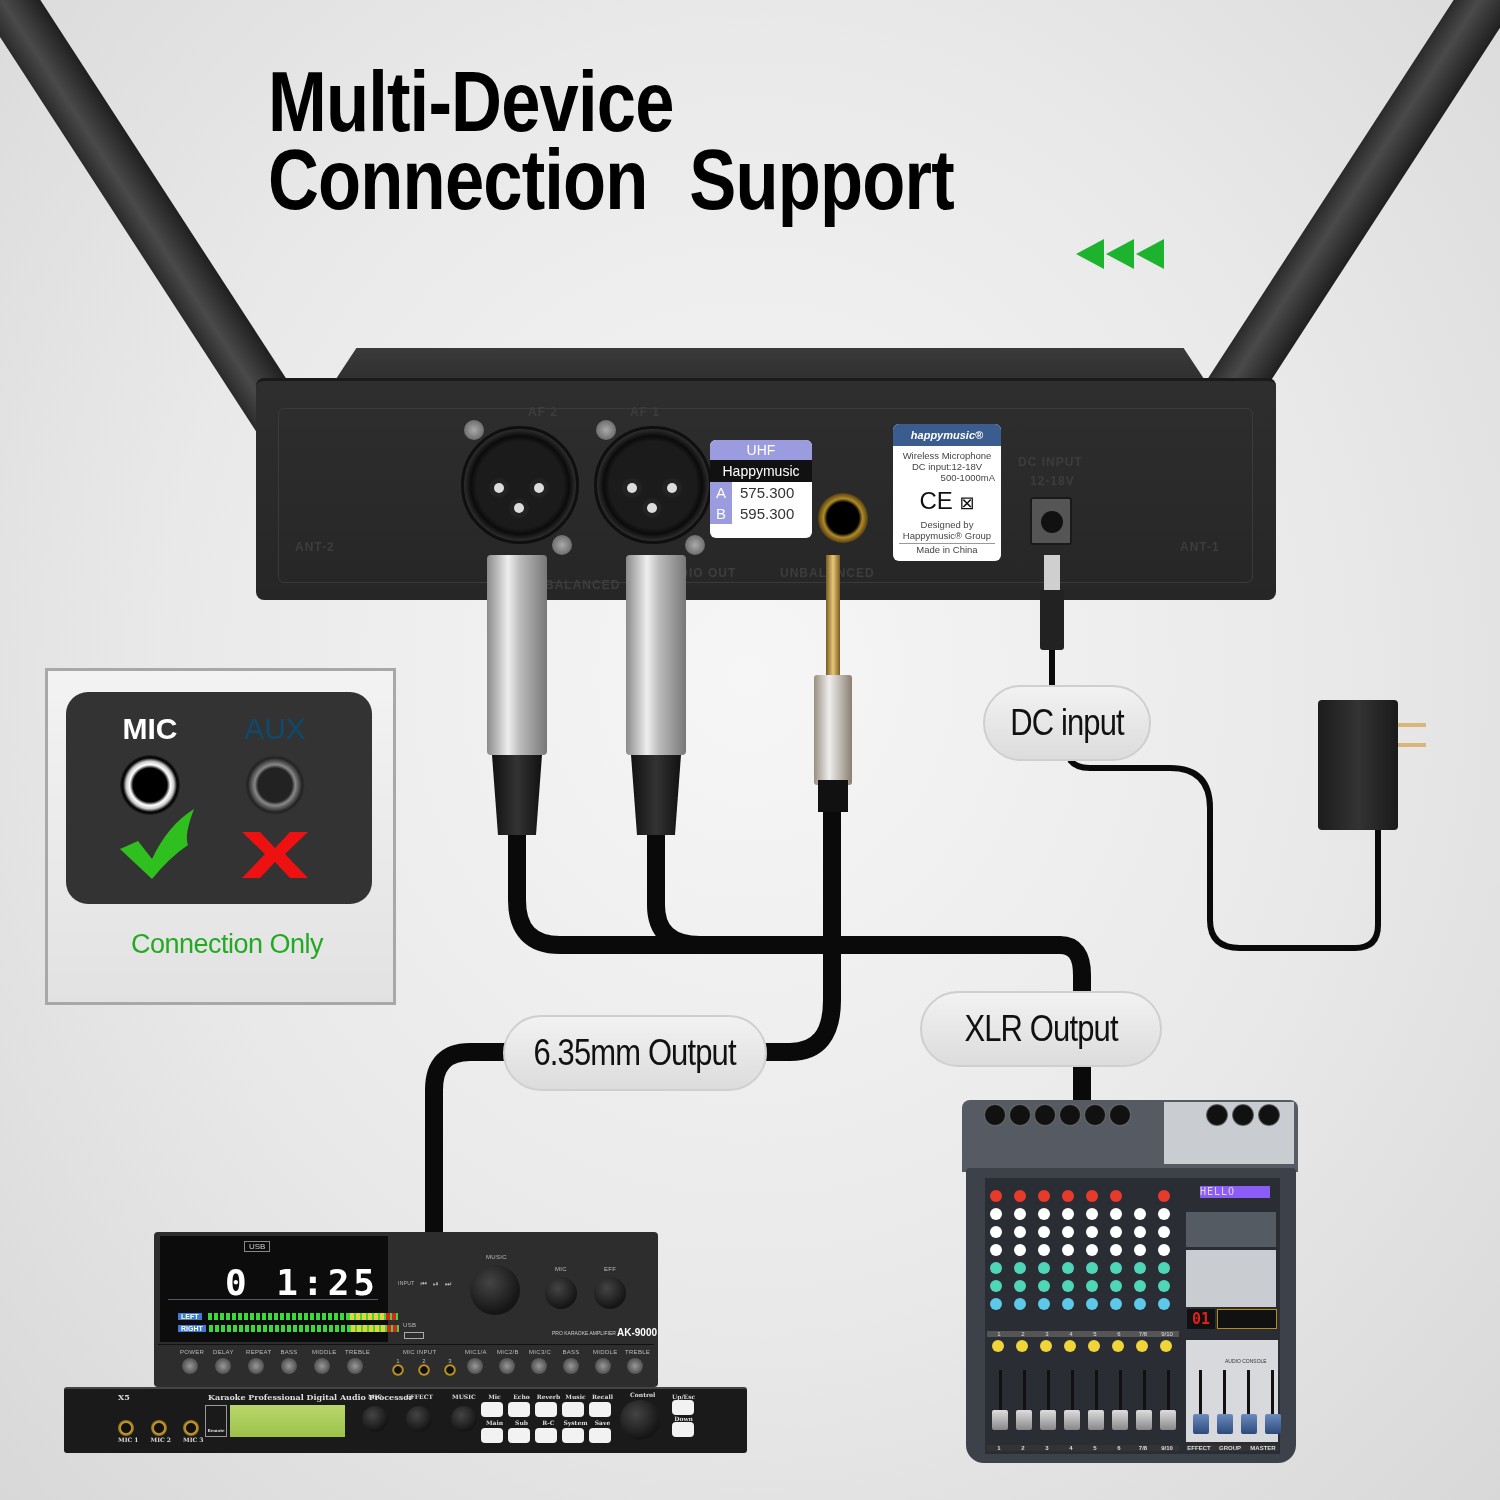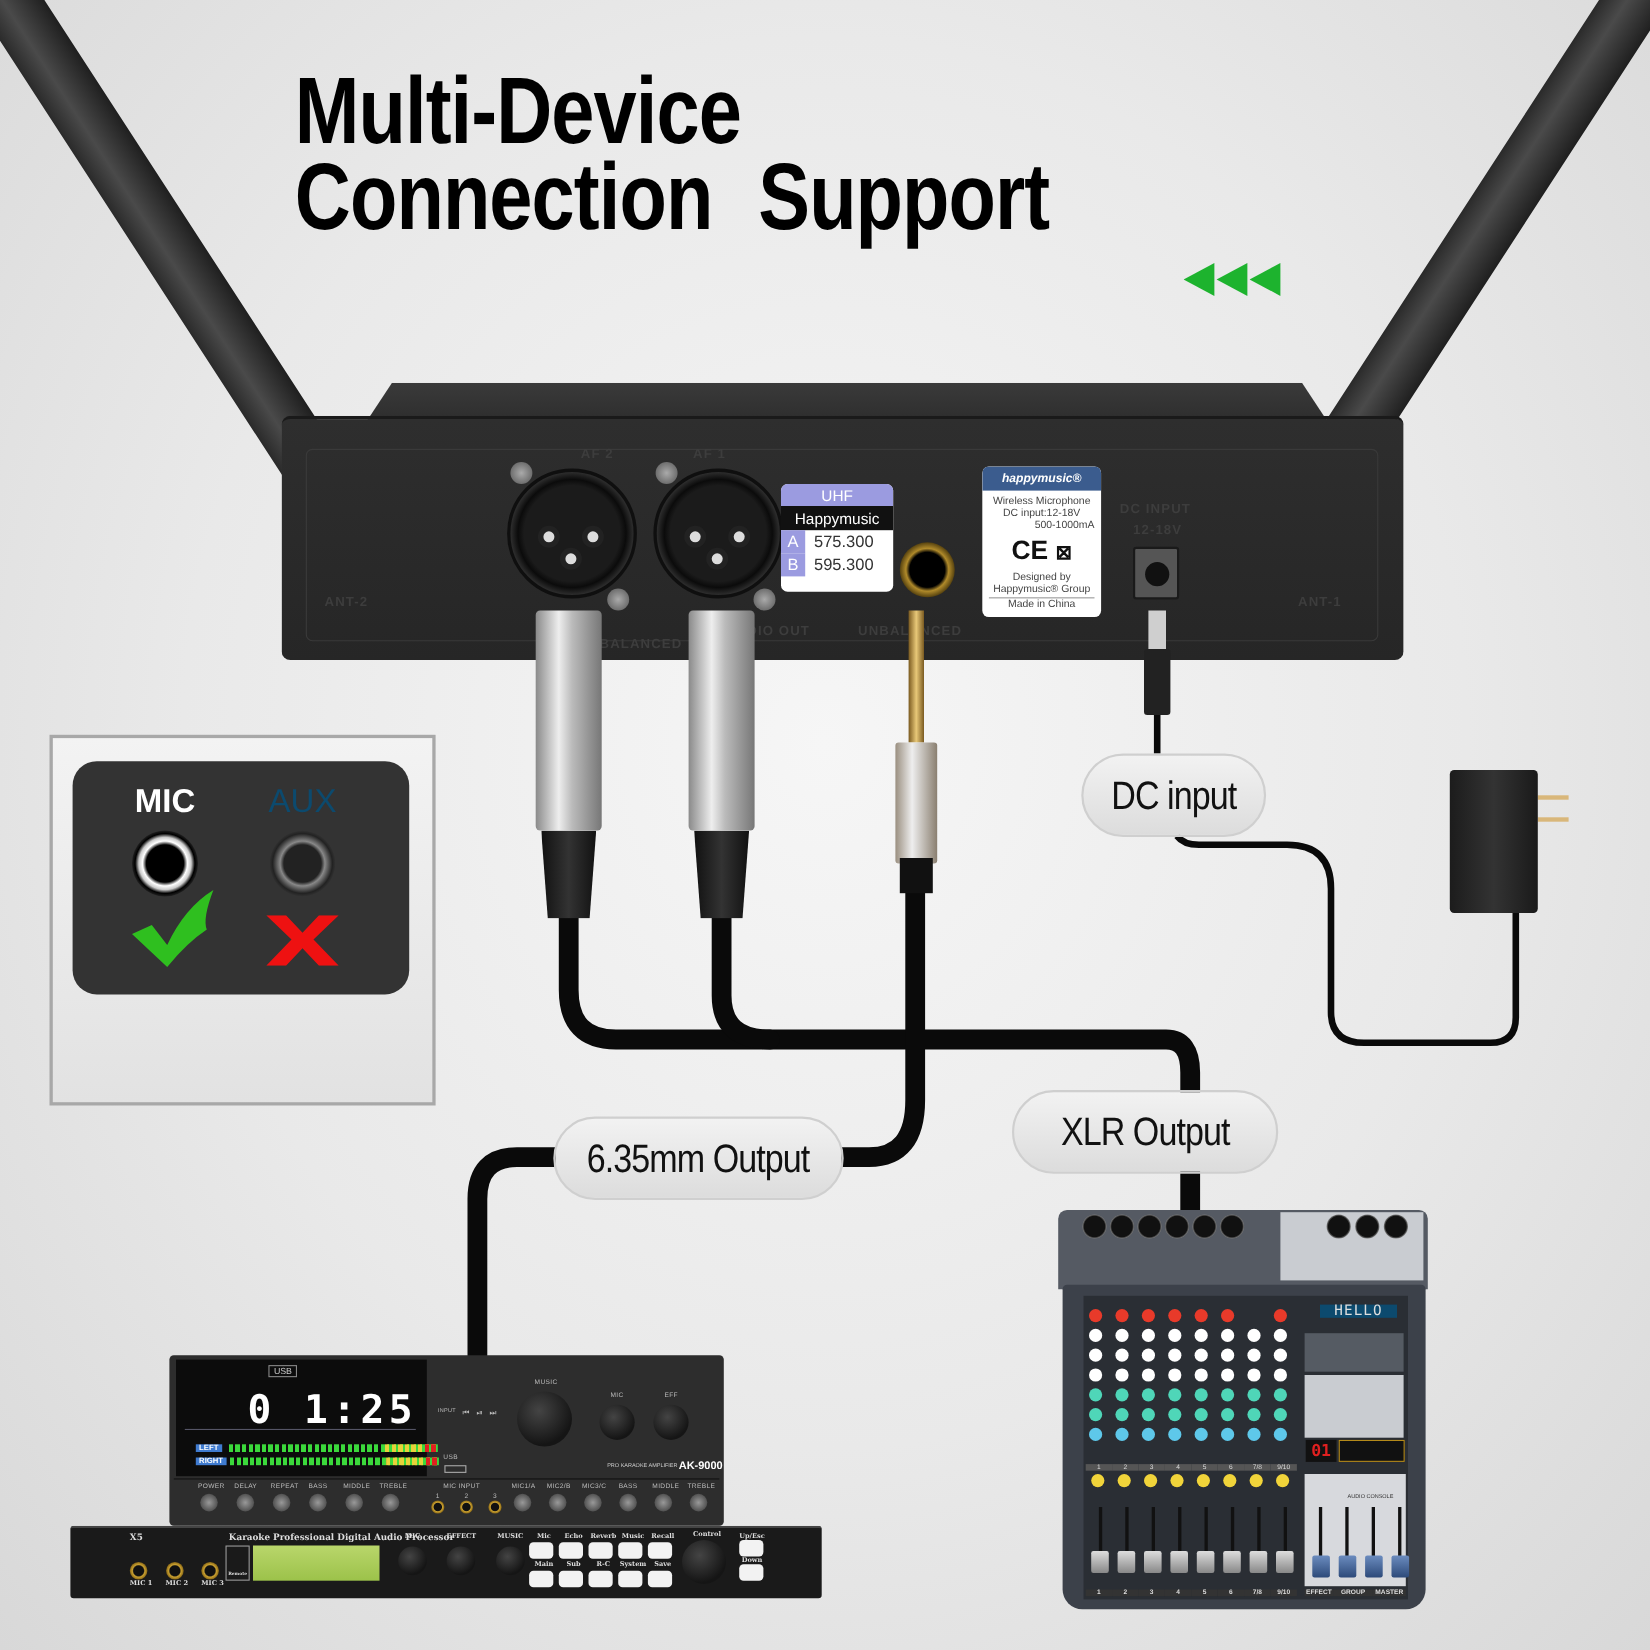--- a/index.html
+++ b/index.html
@@ -40,21 +40,21 @@
 
   .freq-label { left: 710px; top: 440px; width: 102px; height: 98px; background: #fff; border-radius: 6px; overflow: hidden; font-size: 15px; }
   .freq-label .uhf { background: #9b9be0; color: #fff; text-align: center; height: 20px; line-height: 20px; font-size: 14px; }
   .freq-label .fm { background: #111; color: #fff; text-align: center; height: 22px; line-height: 22px; font-size: 14px; }
   .freq-label .row { display: flex; height: 21px; line-height: 21px; }
   .freq-label .ab { width: 22px; background: #9b9be0; color: #fff; text-align: center; }
   .freq-label .val { padding-left: 8px; color: #333; }
 
   .brand-label { left: 893px; top: 424px; width: 108px; height: 137px; background: #fff; border-radius: 6px; overflow: hidden; font-size: 9.5px; color: #444; text-align: center; }
   .brand-label .hdr { background: #3b5c8e; color: #fff; font-style: italic; font-weight: bold; font-size: 11px; height: 22px; line-height: 22px; }
-  .brand-label .ce { font-size: 24px; font-weight: bold; color: #111; margin: 4px 0; }
+  .brand-label .ce { font-size: 24px; font-weight: normal; color: #111; margin: 4px 0; }
 
   .dc-port { left: 1030px; top: 497px; width: 42px; height: 48px; background: #555; border: 2px solid #1a1a1a; border-radius: 3px; }
   .dc-port::after { content: ""; position: absolute; left: 9px; top: 12px; width: 22px; height: 22px; border-radius: 50%; background: #111; }
 
   
   .xlr-plug { width: 60px; height: 200px; background: linear-gradient(90deg,#8a8a8a,#eee 35%,#bbb 55%,#777); border-radius: 4px; }
   .xlr-boot { width: 50px; height: 80px; background: linear-gradient(90deg,#111,#333,#111); clip-path: polygon(0 0,100% 0,88% 100%,12% 100%); }
   .ts-plug-tip { width: 14px; height: 120px; background: linear-gradient(90deg,#7a5a20,#e8c878,#7a5a20); }
   .ts-plug-body { width: 38px; height: 110px; background: linear-gradient(90deg,#9a8f80,#eee 40%,#8a7f70); border-radius: 3px; }
 
@@ -97,21 +97,21 @@
   .proc-title { left: 208px; top: 1392px; color: #ddd; font-family: "DejaVu Serif", serif; font-size: 8px; font-weight: bold; }
   .proc-lcd { left: 230px; top: 1405px; width: 115px; height: 32px; background: linear-gradient(#b9d66b,#9cc24a); }
   .proc-btn { width: 22px; height: 15px; background: #f2f2f2; border-radius: 4px; }
   .proc-lbl { color: #ddd; font-family: "DejaVu Serif", serif; font-size: 6px; font-weight: bold; text-align: center; }
   .gold-jack { width: 16px; height: 16px; border-radius: 50%; background: radial-gradient(circle,#111 40%,#c9a030 50%,#7a5a10 75%); }
 
   
   .mixer-top { left: 962px; top: 1100px; width: 336px; height: 72px; background: #555a63; border-radius: 8px 8px 0 0; }
   .mixer { left: 966px; top: 1168px; width: 330px; height: 295px; background: #3c414a; border-radius: 4px 4px 18px 18px; }
   .mx-face { left: 985px; top: 1178px; width: 295px; height: 276px; background: #2a2e34; }
-  .mx-hello { left: 1200px; top: 1186px; width: 70px; height: 12px; background: #0c4a6e; color: #ddd; font-size: 13px; font-family: "DejaVu Sans Mono", monospace; text-align: center; line-height: 12px; letter-spacing: 1px; }
+  .mx-hello { left: 1200px; top: 1186px; width: 70px; height: 12px; background: #8b5cf6; color: #ddd; font-size: 10px; font-family: "DejaVu Sans Mono", monospace; line-height: 12px; letter-spacing: 1px; }
   .mx-led { left: 1187px; top: 1309px; width: 28px; height: 20px; background: #111; color: #e02020; font-family: "DejaVu Sans Mono", monospace; font-size: 15px; font-weight: bold; text-align: center; line-height: 20px; }
   .mx-col-label { color: #ddd; font-size: 6px; text-align: center; background: #555; }
   .mx-xlr { width: 22px; height: 22px; border-radius: 50%; background: radial-gradient(circle,#111 60%,#777 70%,#222); }
   .mx-knob { width: 12px; height: 12px; border-radius: 50%; }
   .fader-track { width: 3px; background: #111; }
   .fader-cap { width: 16px; height: 20px; background: linear-gradient(#ddd,#888); border-radius: 2px; }
   .fader-cap.blue { background: linear-gradient(#6b8cbf,#2d4a7a); }
   .mx-bottom-label { color: #ddd; font-size: 6px; font-weight: bold; text-align: center; background: #333; }
 </style>
 </head>
@@ -231,20 +231,21 @@
 <div class="abs jp-label" style="left:220px;top:712px;color:#0c4a6e;font-weight:normal;">AUX</div>
 <div class="abs jp-jack jp-mic" style="left:120px;top:755px;"></div>
 <div class="abs jp-jack jp-aux" style="left:245px;top:755px;"></div>
 <svg class="abs" style="left:118px;top:805px;" width="80" height="76">
   <path d="M2,44 L20,36 L34,54 Q50,20 76,4 Q66,30 70,40 Q52,52 34,74 Z" fill="#2fbf1f"></path>
 </svg>
 <svg class="abs" style="left:242px;top:832px;" width="66" height="46">
   <polygon points="0,0 18,0 33,16 48,0 66,0 43,22 66,46 48,46 33,30 18,46 0,46 23,22" fill="#ee1111"></polygon>
 </svg>
 <div class="abs note-text">
+  <div>Connection Only</div>
 </div>
 
 <div class="abs amp"></div>
 <div class="abs amp-display"></div>
 <div class="abs amp-usb">USB</div>
 <div class="abs amp-time">0 1:25</div>
 <div class="abs" style="left:168px;top:1299px;width:210px;height:1px;background:#556;"></div>
 <div class="abs" style="left:178px;top:1313px;display:flex;gap:6px;align-items:center;">
   <span class="meter-tag">LEFT</span>
     <div class="meter"></div>

